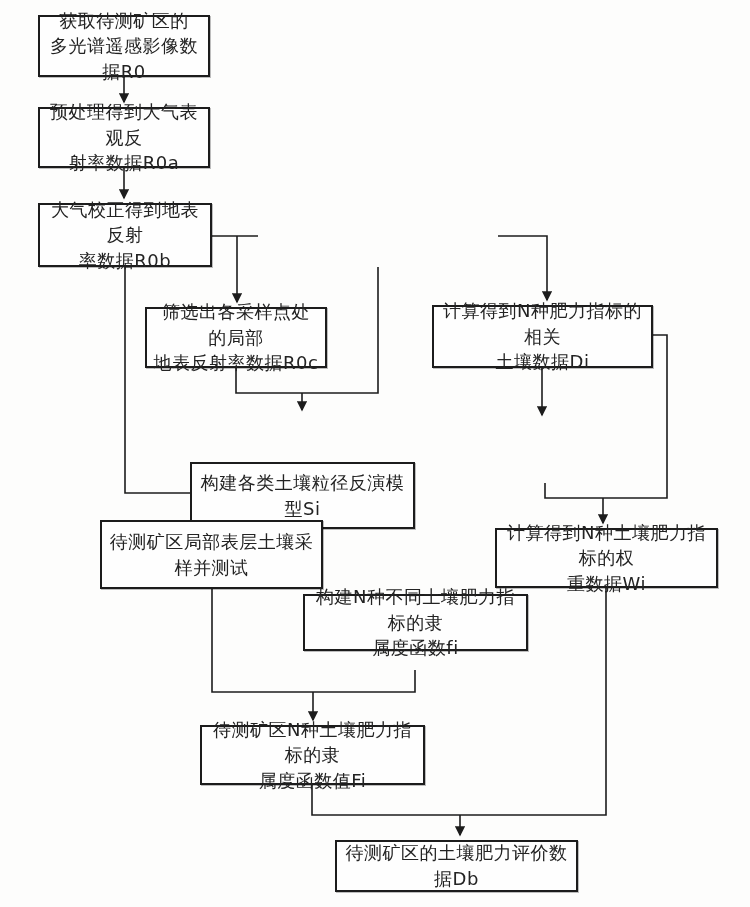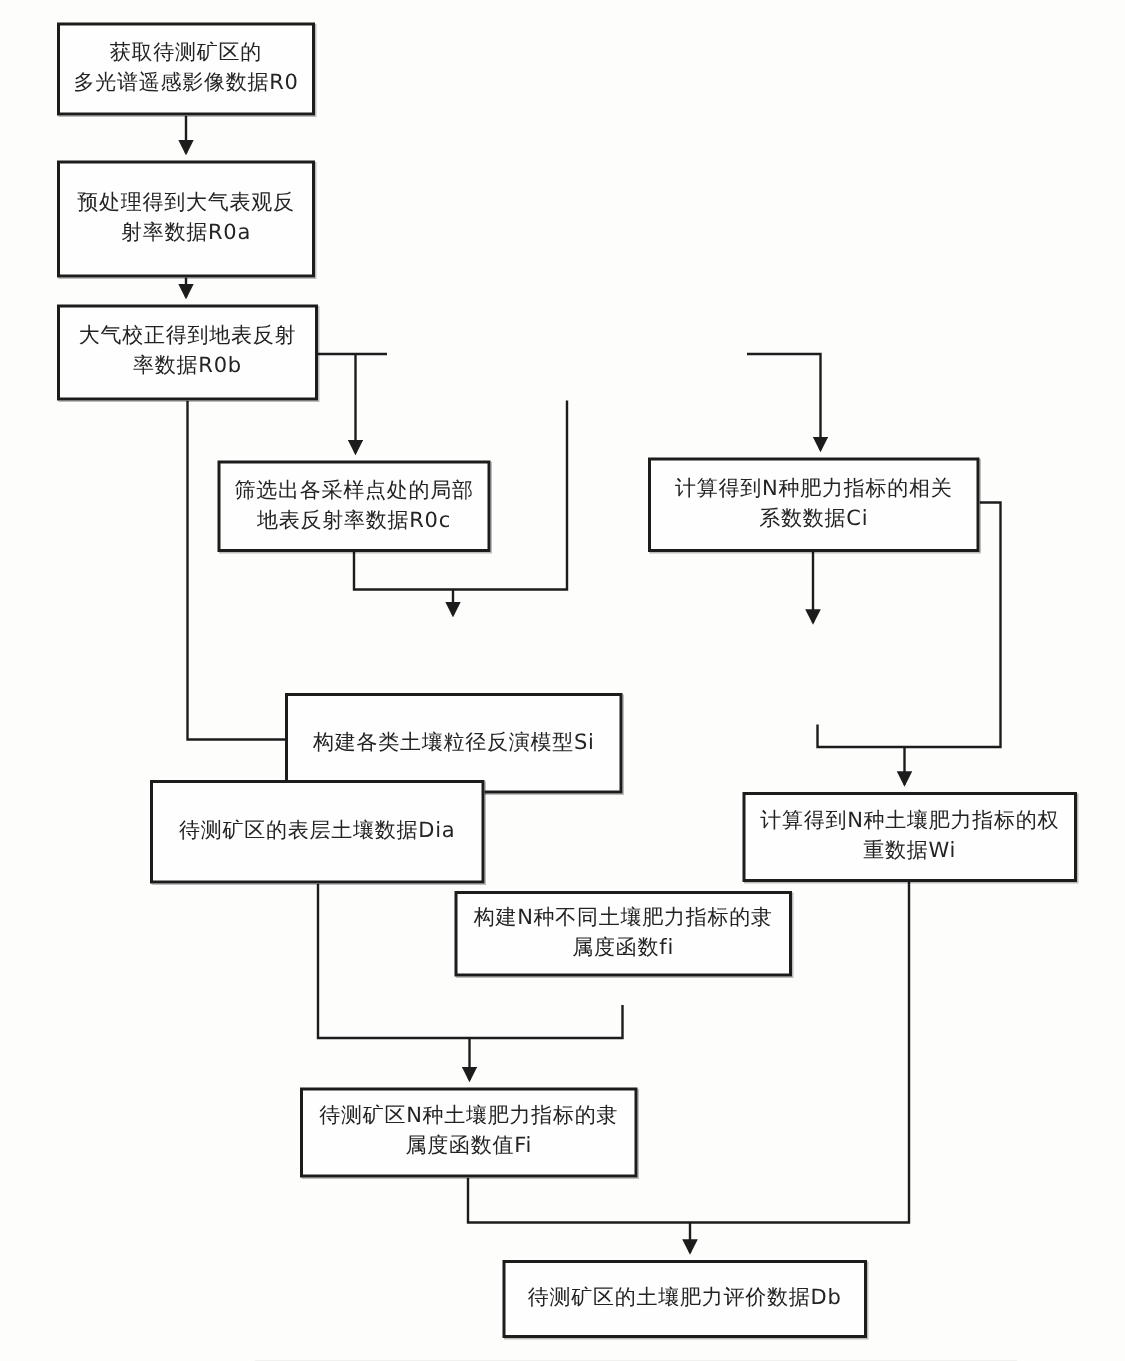--- a/index.html
+++ b/index.html
@@ -4,27 +4,27 @@
 <style>
   html,body{margin:0;padding:0;background:#e8e8e8;}
   .page{
     position:relative;width:750px;height:907px;background:#fdfdfc;
     font-family:"DejaVu Sans","Liberation Sans",sans-serif;
     overflow:hidden;
   }
   .box{
     position:absolute;border:2px solid #1c1c1c;background:#fefefe;
     display:flex;align-items:center;justify-content:center;text-align:center;
-    white-space:pre-line;font-size:14px;line-height:1.42;color:#232323;
+    white-space:pre-line;font-size:18px;line-height:1.42;color:#232323;
     padding:3px 6px;box-sizing:border-box;letter-spacing:0.5px;
     box-shadow:1px 1px 0 rgba(0,0,0,0.25);
   }
   
   .b0 {left:38px;  top:15px;  width:172px; height:62px;}
-  .b1 {left:38px;  top:107px; width:172px; height:78px;}
+  .b1 {left:38px;  top:107px; width:172px; height:61px;}
   .b2 {left:38px;  top:203px; width:174px; height:64px;}
   .b3 {left:258px; top:203px; width:240px; height:64px;}
   .b4 {left:145px; top:307px; width:182px; height:61px;}
   .b5 {left:432px; top:305px; width:221px; height:63px;}
   .b6 {left:190px; top:415px; width:225px; height:67px;margin-top:47px;}
   .b7 {left:432px; top:420px; width:226px; height:63px;}
   .b8 {left:100px; top:520px; width:223px; height:69px;}
   .b9 {left:495px; top:528px; width:223px; height:60px;}
   .b10{left:303px; top:594px; width:225px; height:57px;}
   .b11{left:200px; top:725px; width:225px; height:60px;}
@@ -67,23 +67,23 @@
 
   <div class="box b0">获取待测矿区的
 多光谱遥感影像数据R0</div>
   <div class="box b1">预处理得到大气表观反
 射率数据R0a</div>
   <div class="box b2">大气校正得到地表反射
 率数据R0b</div>
   <div class="box b4">筛选出各采样点处的局部
 地表反射率数据R0c</div>
   <div class="box b5">计算得到N种肥力指标的相关
-系数数据Ci</div>
+土壤数据Di</div>
   <div class="box b6">构建各类土壤粒径反演模型Si</div>
-  <div class="box b8">待测矿区的表层土壤数据Dia</div>
+  <div class="box b8">待测矿区局部表层土壤采样并测试</div>
   <div class="box b9">计算得到N种土壤肥力指标的权
 重数据Wi</div>
   <div class="box b10">构建N种不同土壤肥力指标的隶
 属度函数fi</div>
   <div class="box b11">待测矿区N种土壤肥力指标的隶
 属度函数值Fi</div>
   <div class="box b12">待测矿区的土壤肥力评价数据Db</div>
 
 </div>
 

